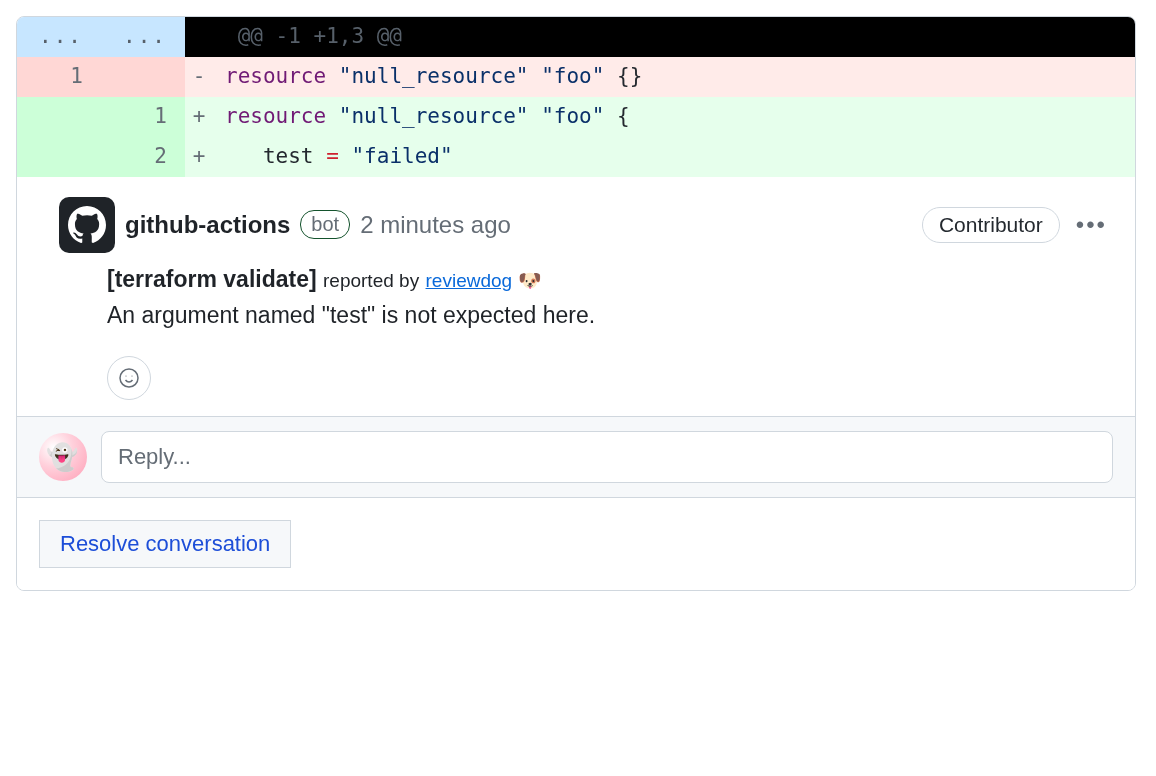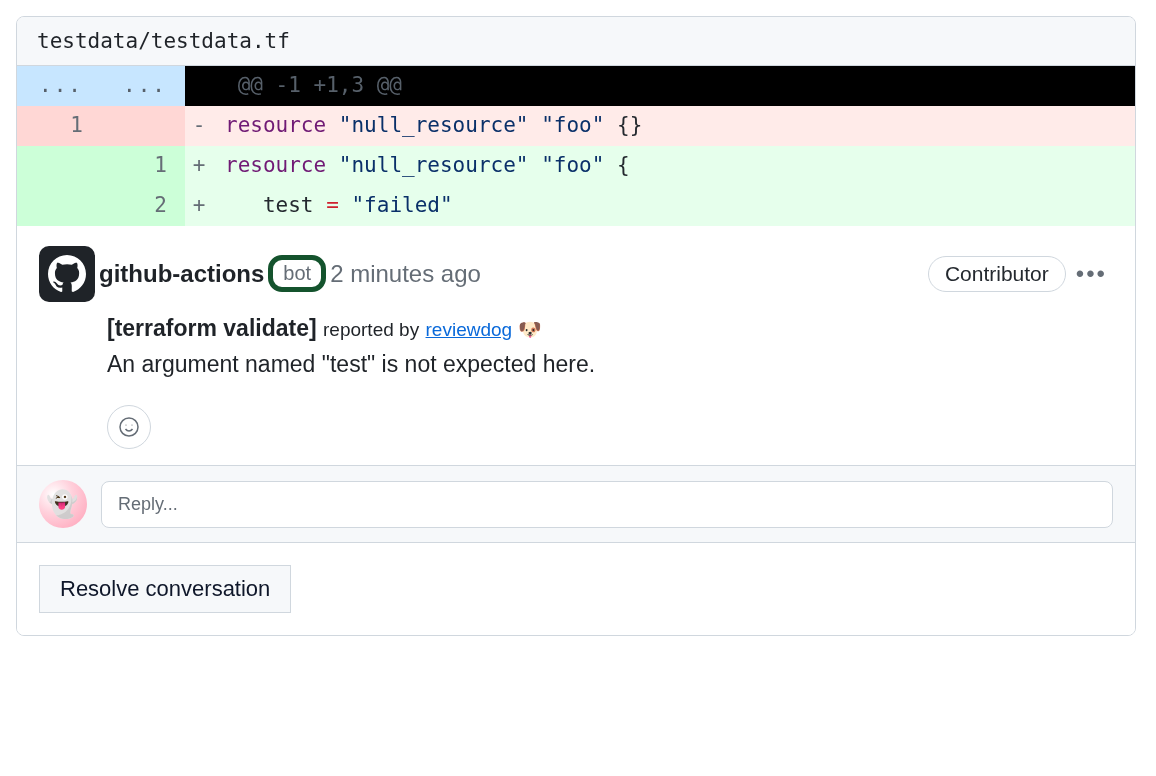--- a/index.html
+++ b/index.html
@@ -60,35 +60,36 @@
   .str { color: #0a3069; }
   .op { color: #cf222e; }
 
   .comment-block {
     padding: 20px 22px 16px 22px;
     background: #ffffff;
   }
   .comment-header {
     display: flex;
     align-items: center;
-    gap: 4px;
+    gap: 10px;
+    margin-left: 20px;
   }
   .avatar-gh {
     width: 56px; height: 56px;
     border-radius: 10px;
     background: #1f2328;
     display: flex;
     align-items: center;
     justify-content: center;
     flex-shrink: 0;
   }
   .avatar-gh svg { width: 38px; height: 38px; fill: #fff; }
   .author-name { font-weight: 600; font-size: 24px; color: #1f2328; }
   .bot-badge {
-    border: 5px solid #14532d;
+    border: 1px solid #14532d;
     border-radius: 14px;
     padding: 2px 10px;
     font-size: 20px;
     color: #656d76;
   }
   .timestamp { font-size: 24px; color: #656d76; }
   .spacer { flex: 1; }
   .contributor-badge {
     border: 1px solid #d0d7de;
     border-radius: 20px;
@@ -149,47 +150,46 @@
   .reply-avatar-inner {
     font-size: 26px;
     color: rgba(255,255,255,0.95);
   }
   .reply-input {
     flex: 1;
     border: 1px solid #d0d7de;
     border-radius: 8px;
     background: #ffffff;
     padding: 12px 16px;
-    font-size: 18px;
+    font-size: 22px;
     color: #656d76;
     outline: none;
   }
   .reply-input::placeholder { color: #656d76; }
 
   .resolve-zone {
     background: #ffffff;
     border-top: 1px solid #d0d7de;
     padding: 22px;
   }
   .resolve-btn {
     border: 1px solid #d0d7de;
     background: #f6f8fa;
     border-radius: 0;
     padding: 10px 20px;
     font-size: 22px;
-    color: #0f172a;
+    color: #1d4ed8;
     cursor: pointer;
   }
 </style>
 </head>
 <body>
 
 <div class="review-card">
 
-  <div class="file-header">testdata/testdata.tf</div>
 
   <table class="diff-table">
     <tbody>
         <tr class="hunk-row">
       <td class="num-cell">...</td>
       <td class="num-cell">...</td>
       <td class="marker-cell"></td>
       <td class="code-cell"> @@ -1 +1,3 @@</td>
     </tr>
     <tr class="del-row">

